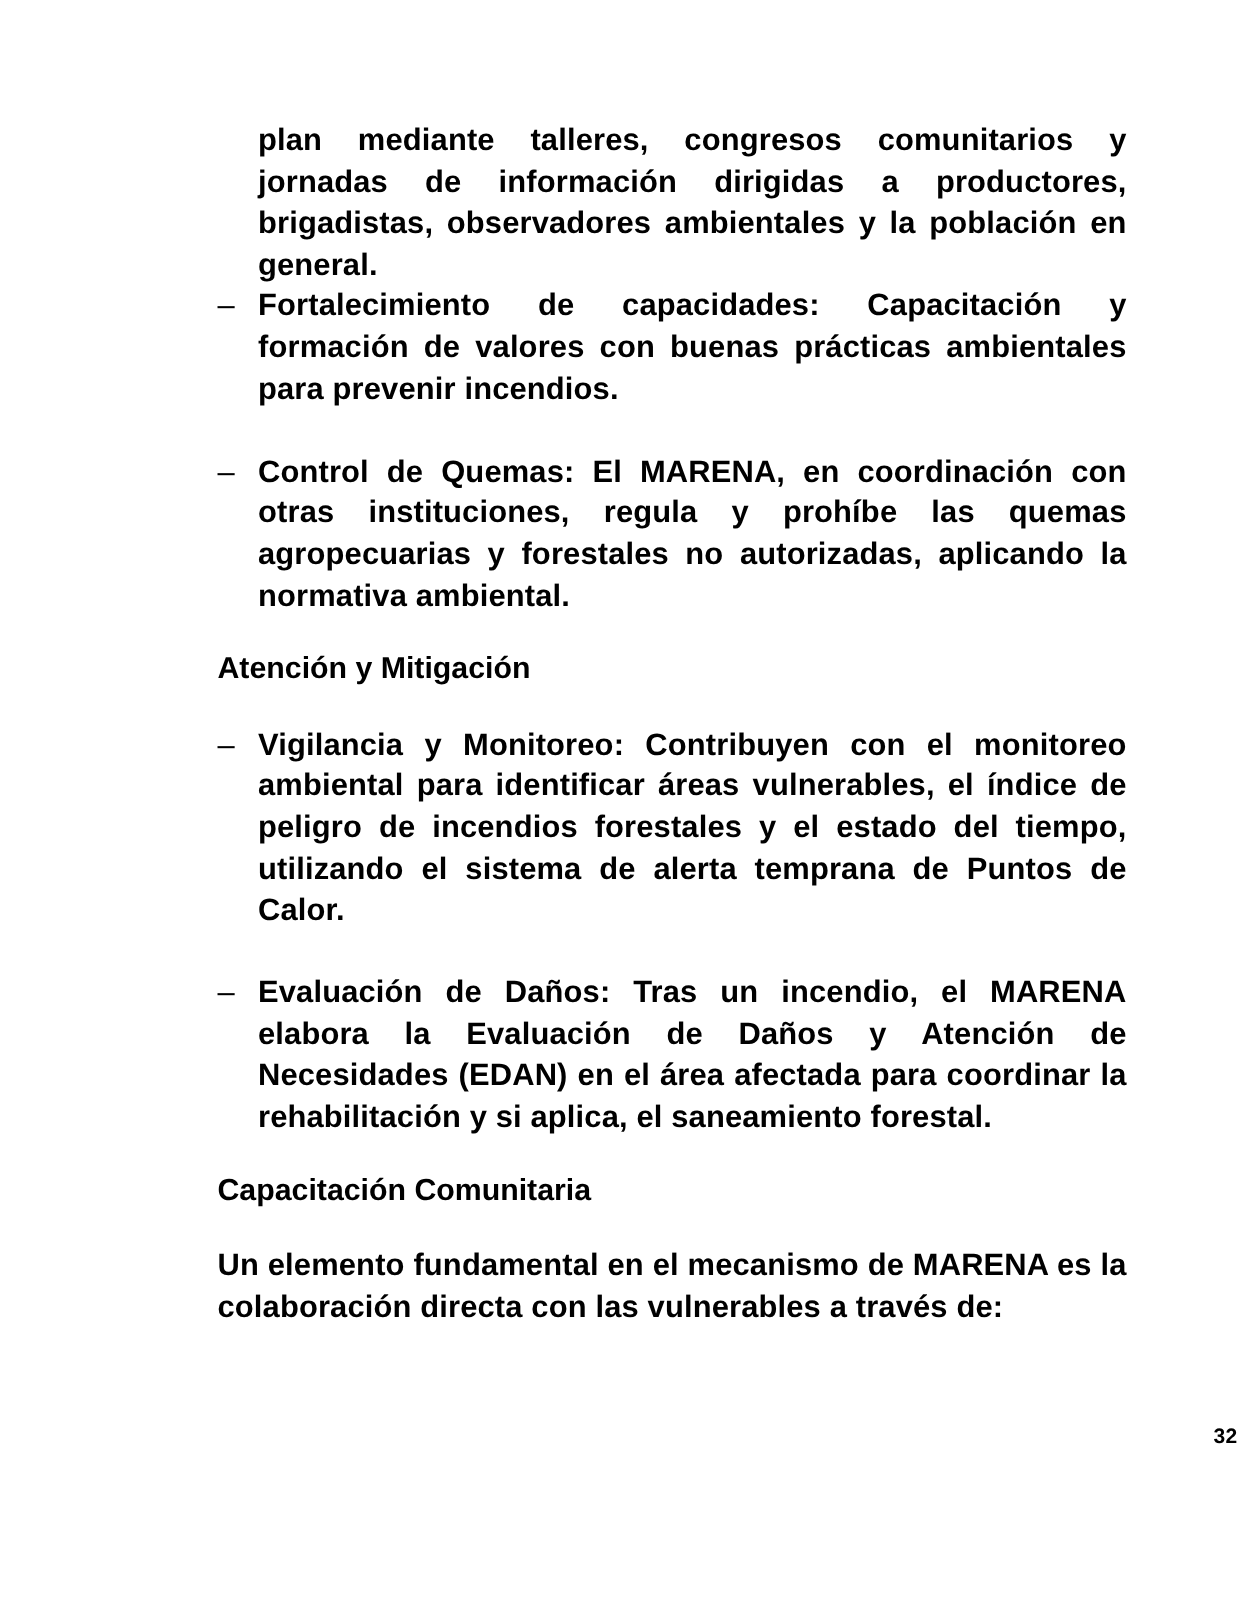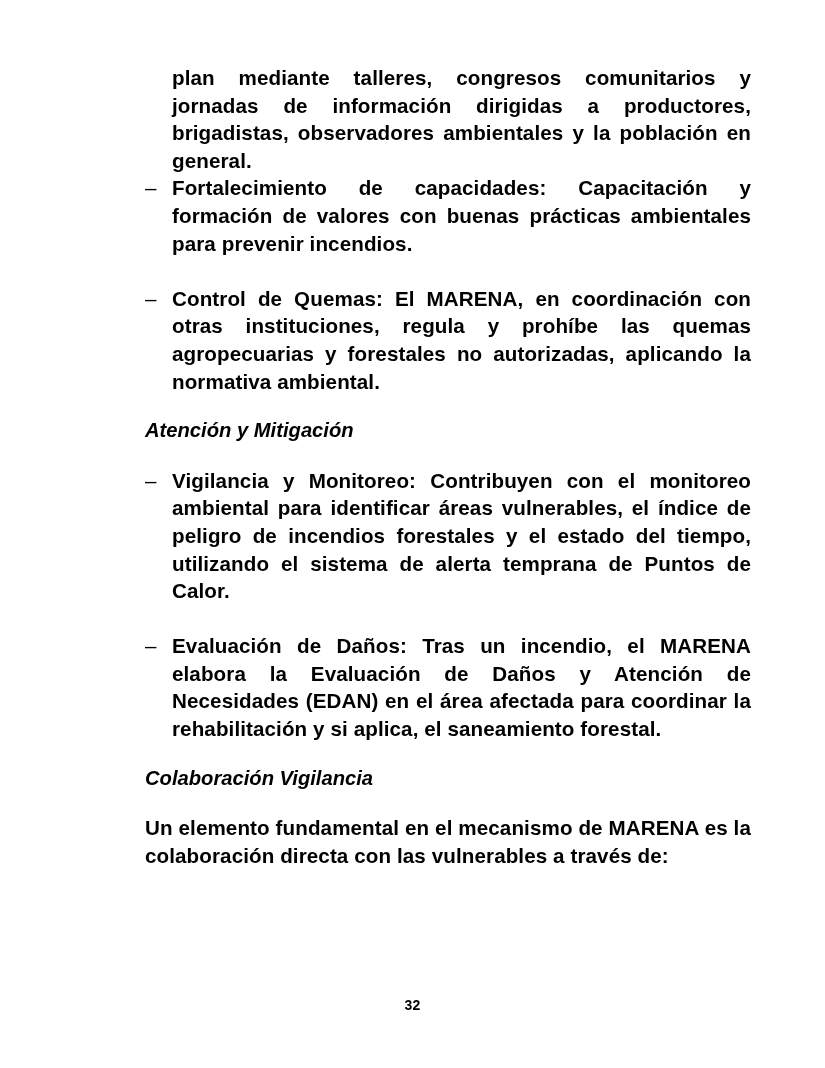--- a/index.html
+++ b/index.html
@@ -18,21 +18,21 @@
     width: 825px;
     height: 1068px;
     background: #ffffff;
     overflow: hidden;
     box-sizing: border-box;
   }
 
   .content {
     position: absolute;
     left: 145px;
-    top: 64px;
+    top: 80px;
     width: 606px;
   }
 
   
   .para {
     font-size: 20.6px;
     font-weight: bold;
     line-height: 27.6px;
     text-align: justify;
     text-justify: inter-word;
@@ -74,34 +74,33 @@
   }
 
   
   .heading {
     font-size: 20.2px;
     font-weight: bold;
     line-height: 27.6px;
     text-align: left;
     letter-spacing: 0px;
     margin: 0;
-    font-style: italic;
   }
 
   
   .gap-line { height: 27.6px; }
   .gap-small { height: 22px; }
 
   
   .page-number {
     position: absolute;
     left: 0;
-    top: 996px;
+    top: 948px;
     width: 825px;
-    text-align: center;
+    text-align: right;
     font-size: 14px;
     font-weight: bold;
     line-height: 18px;
     letter-spacing: 0.2px;
   }
 </style>
 </head>
 <body>
 
 <div class="page">
@@ -135,21 +134,21 @@
 
     <div class="gap-line"></div>
 
     <div class="bullet">
       <span class="marker">–</span>
       <span>Evaluación de Daños: Tras un incendio, el MARENA elabora la Evaluación de Daños y Atención de Necesidades (EDAN) en el área afectada para coordinar la rehabilitación y si aplica, el saneamiento forestal.</span>
     </div>
 
     <div class="gap-small"></div>
 
-    <p class="heading">Colaboración Vigilancia</p>
+    <p class="heading">Capacitación Comunitaria</p>
 
     <div class="gap-small"></div>
 
     <p class="para para-full">Un elemento fundamental en el mecanismo de MARENA es la colaboración directa con las vulnerables a través de:</p>
 
   </div>
 
   <div class="page-number">32</div>
 
 </div>

